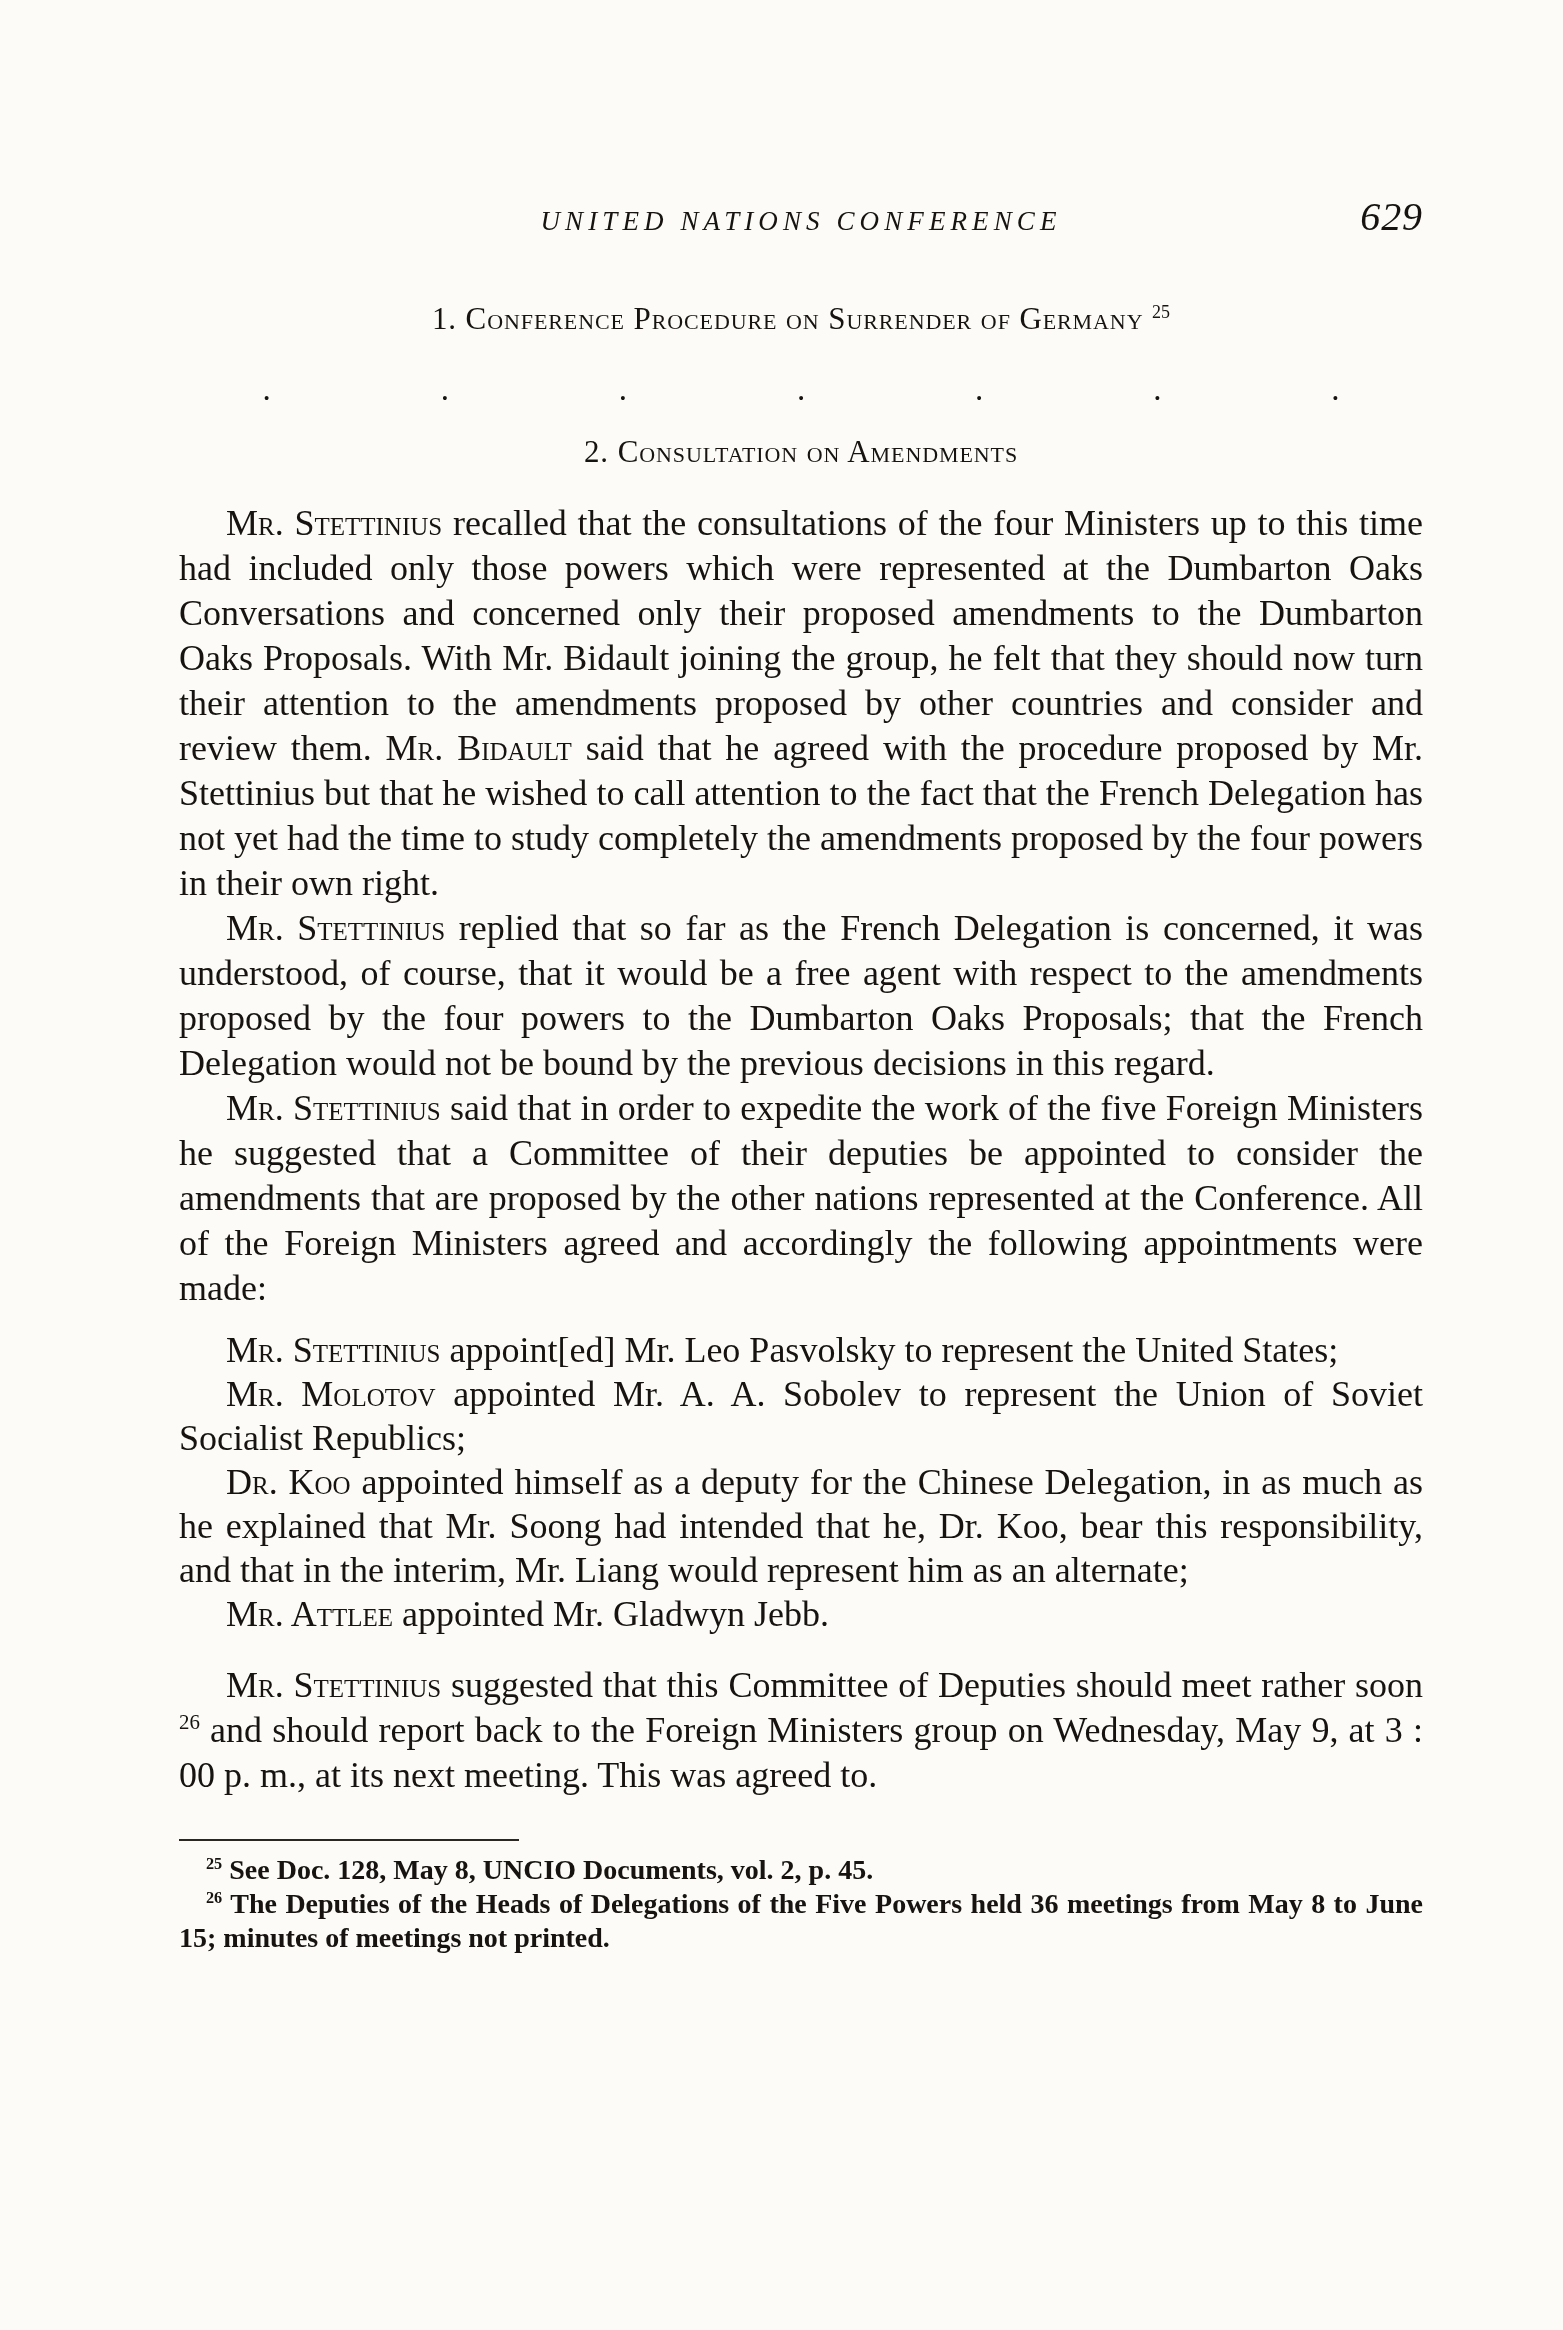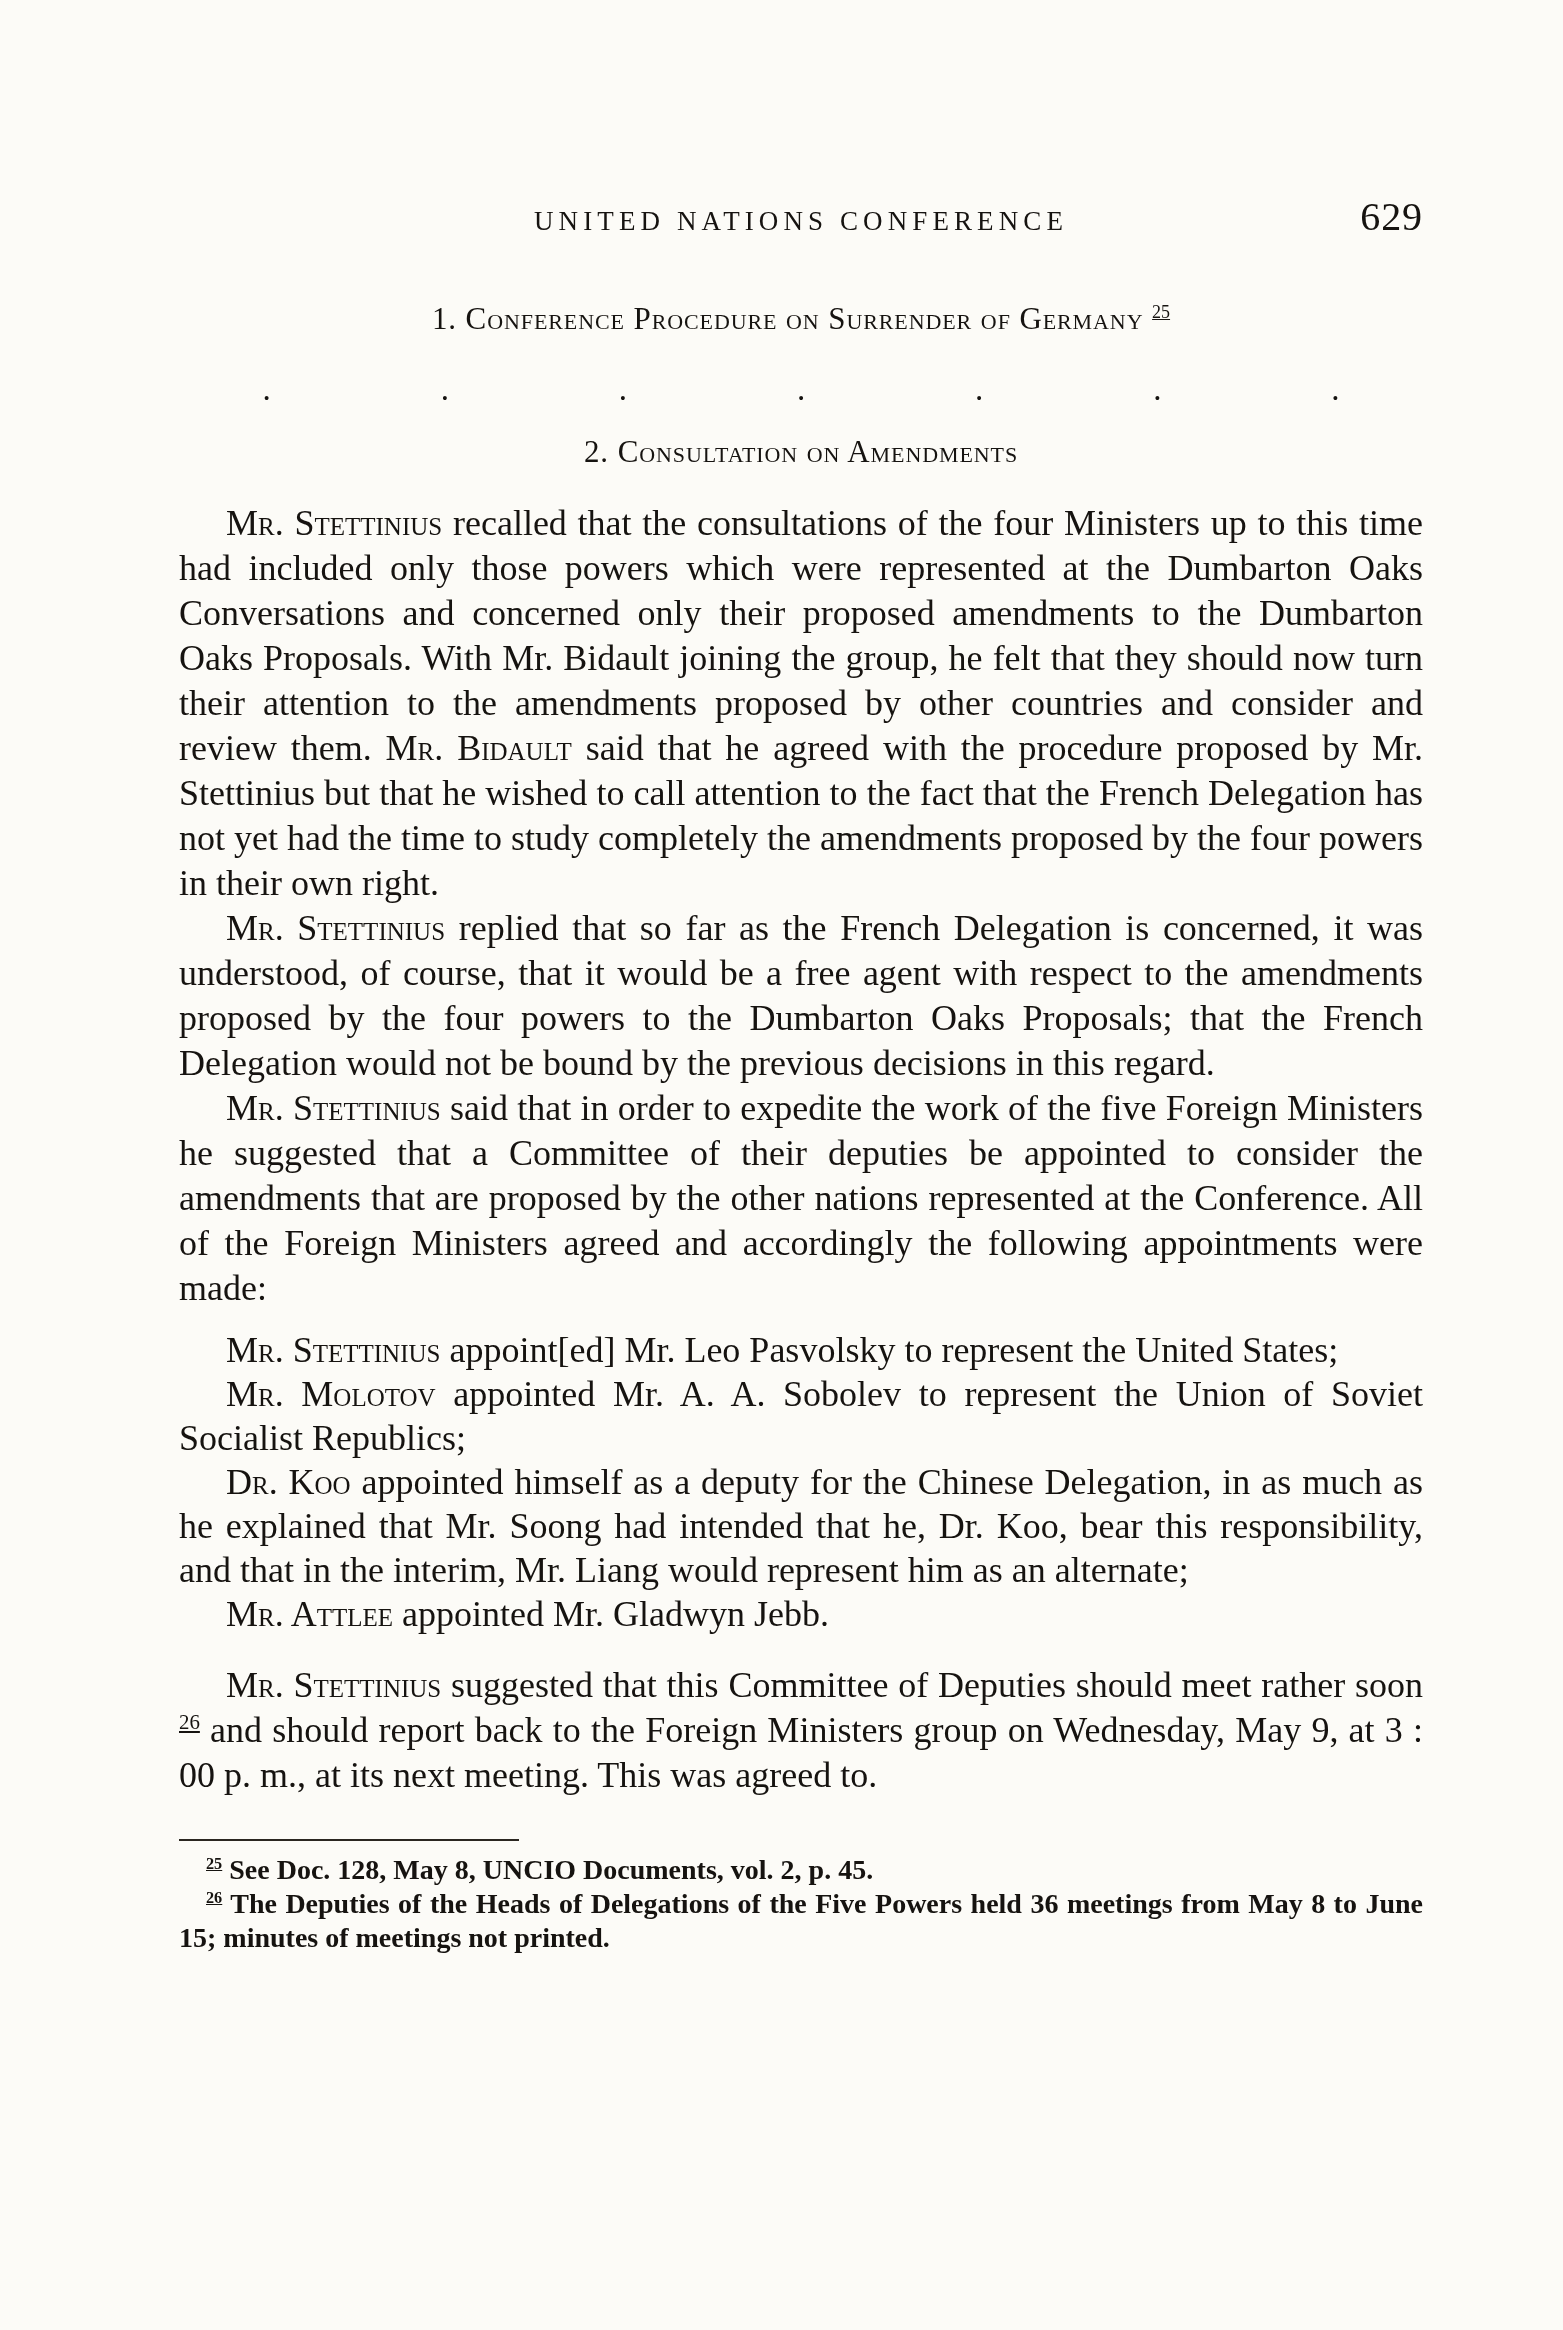--- a/index.html
+++ b/index.html
@@ -20,20 +20,21 @@
   .column {
     position: absolute;
     left: 179px;
     top: 196px;
     width: 1244px;
   }
   
   .running-head {
     position: relative;
     height: 61px;
+    font-style: italic;
   }
   .head-title {
     text-align: center;
     font-size: 27px;
     letter-spacing: 5.1px;
     padding-top: 10.3px;
   }
   .page-num {
     position: absolute;
     right: 0;
@@ -77,21 +78,20 @@
     line-height: 44px;
   }
   .para.body + .para.appointment { margin-top: 17px; }
   .para.appointment + .para.body { margin-top: 27px; }
   .sc { font-variant: small-caps; }
   sup.fnref {
     font-size: 0.58em;
     vertical-align: super;
     line-height: 0;
     letter-spacing: 0;
-    text-decoration: underline;
   }
   
   .footnote-block {
     margin-top: 41px;
     text-align: justify;
   }
   .footnote-rule {
     width: 340px;
     border: none;
     border-top: 2.3px solid #2a2620;

